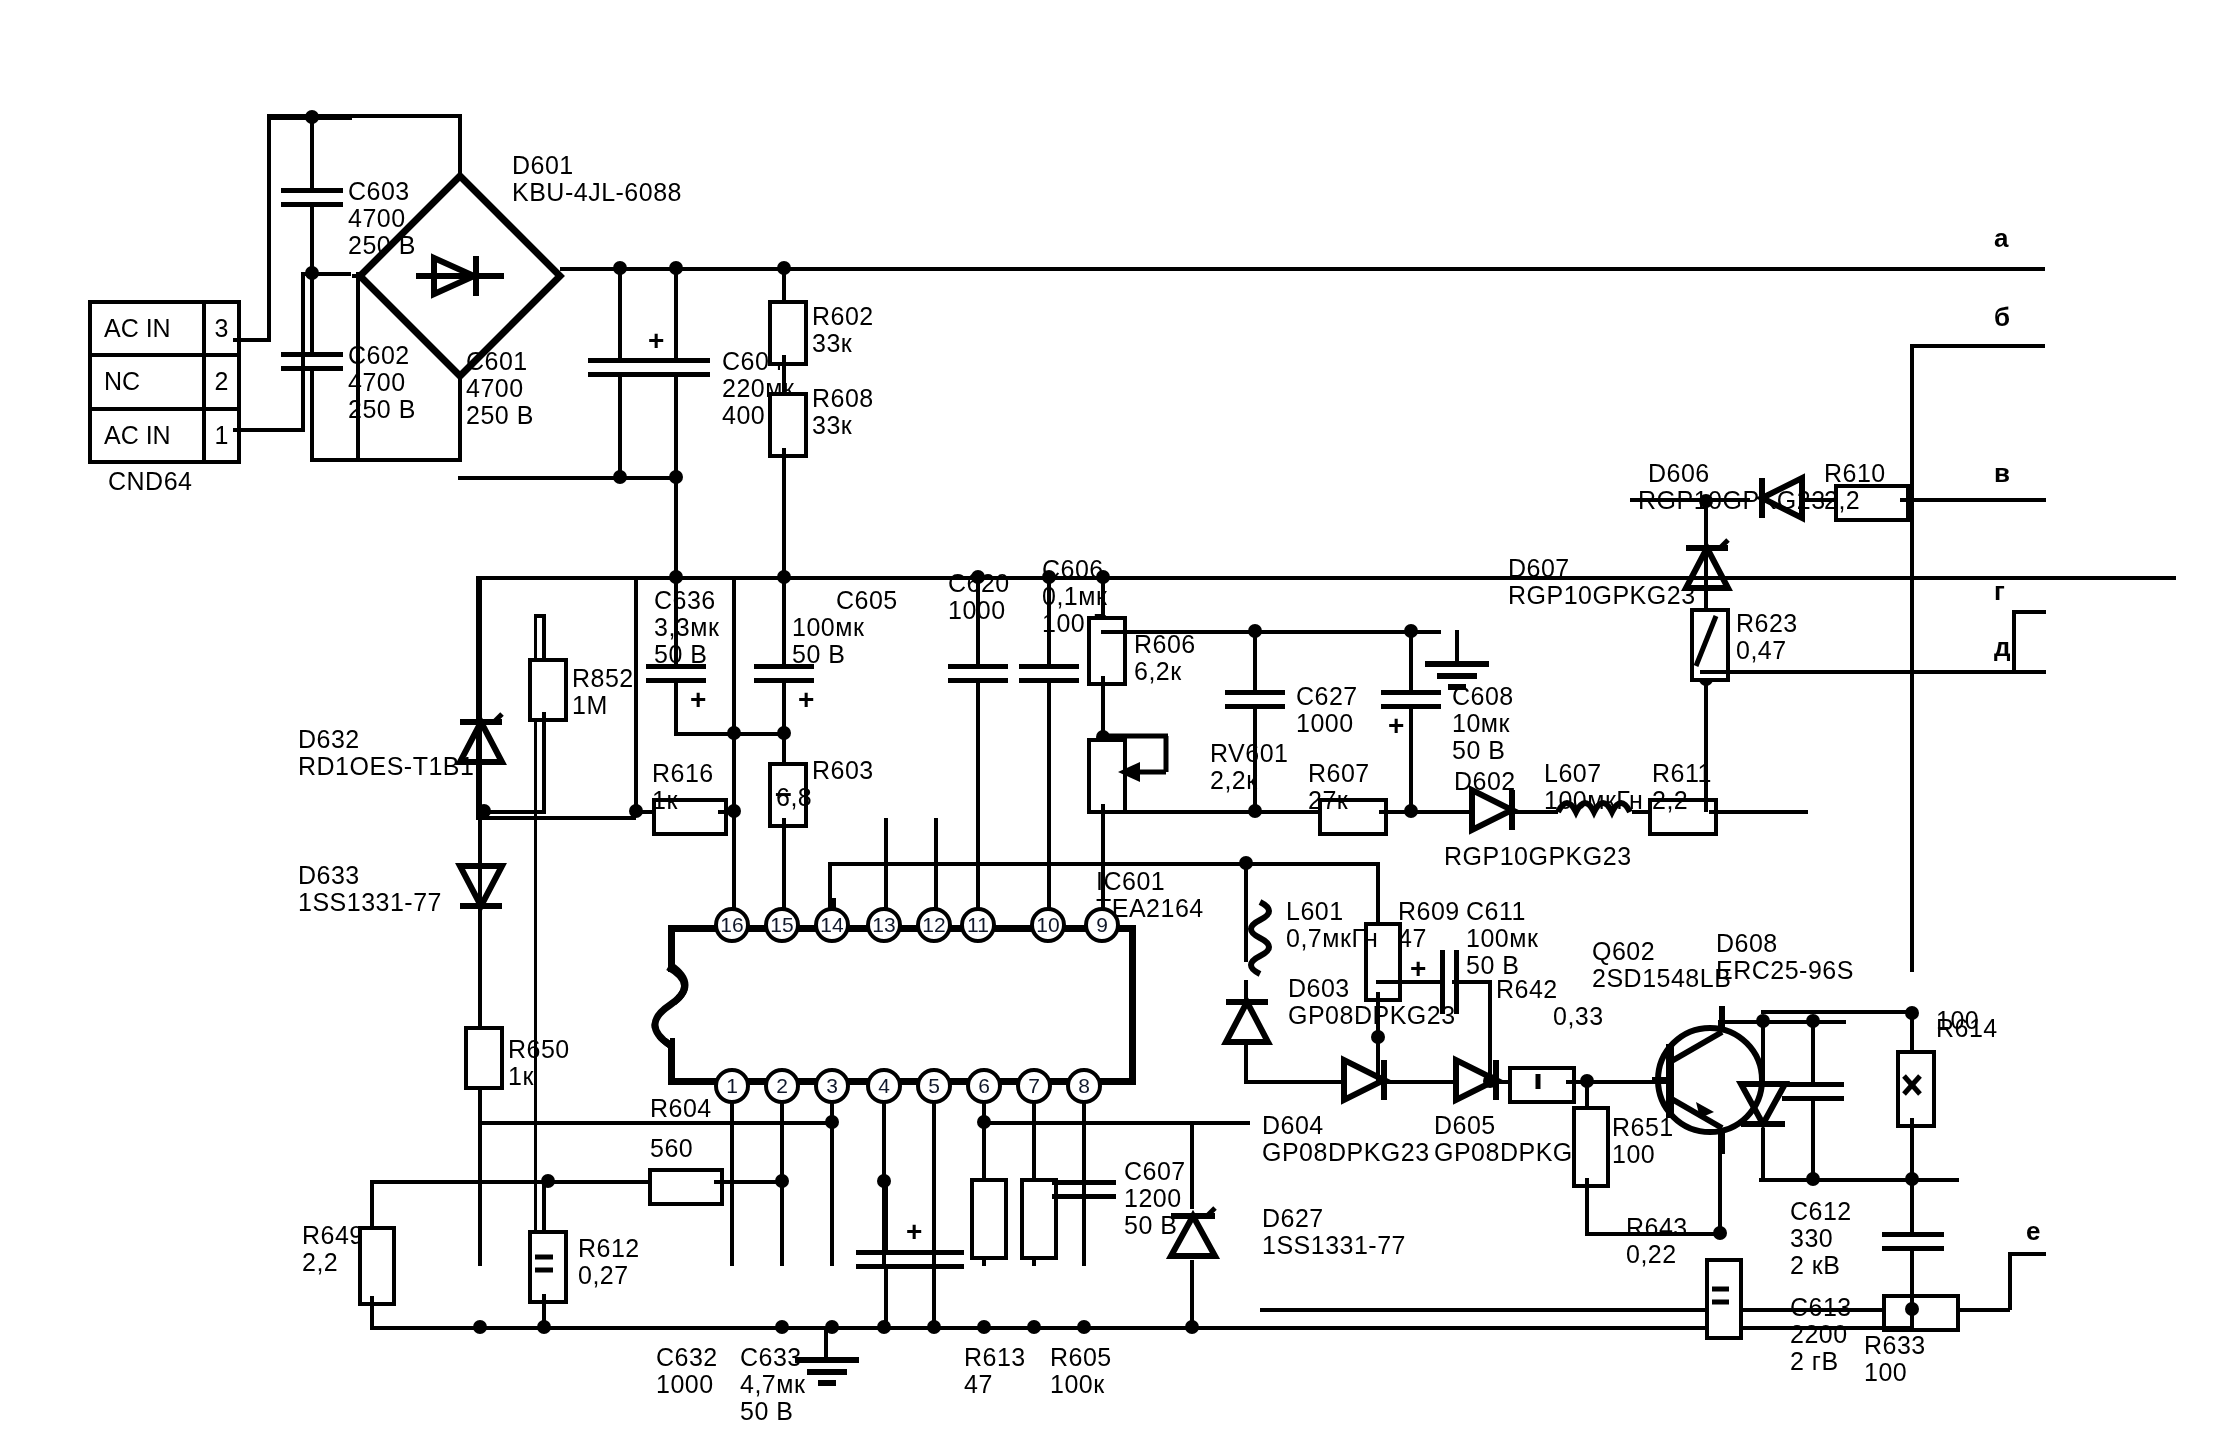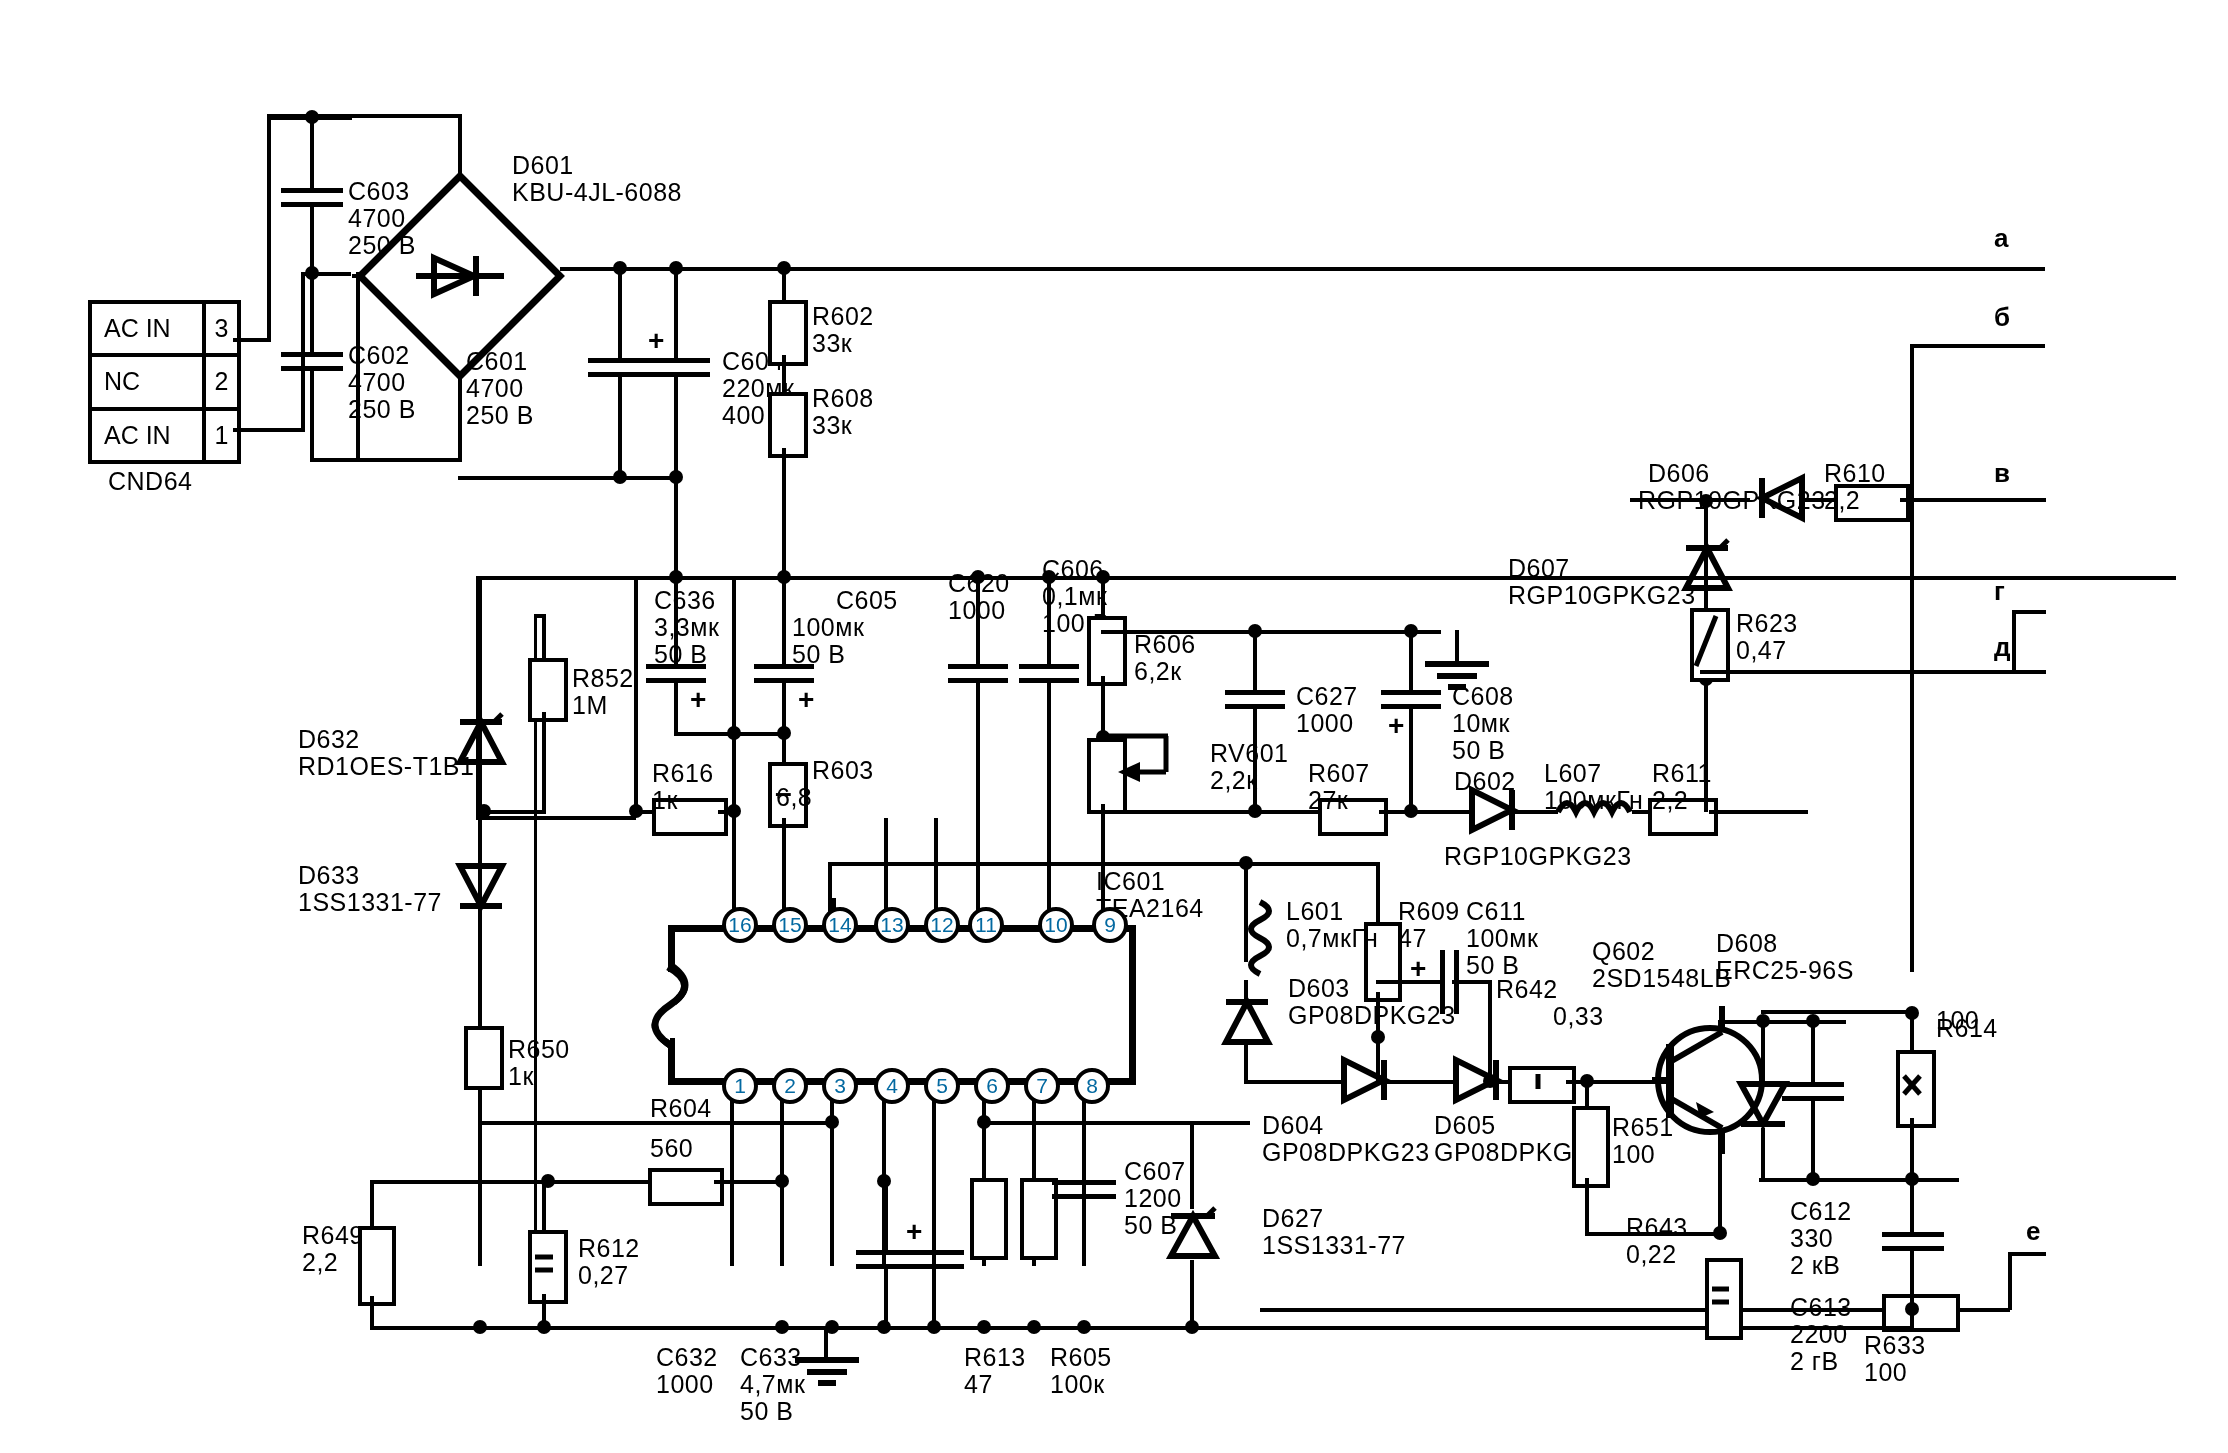--- a/index.html
+++ b/index.html
@@ -38,21 +38,21 @@
   .conn-row{display:flex;flex:1;border-bottom:4px solid #000;}
   .conn-row:last-child{border-bottom:none;}
   .conn-c1{width:98px;border-right:4px solid #000;display:flex;align-items:center;padding-left:12px;font-size:25px;}
   .conn-c2{flex:1;display:flex;align-items:center;justify-content:center;font-size:25px;}
   
   #ic-body{position:absolute;border:7px solid #000;background:#fff;box-sizing:border-box;}
   .pin{
     position:absolute;width:36px;height:36px;border-radius:50%;
     border:4px solid #000;background:#fff;box-sizing:border-box;
     display:flex;align-items:center;justify-content:center;
-    font-size:21px;font-family:"Liberation Sans", sans-serif;color:#0369a1;margin-left:8px;
+    font-size:21px;font-family:"Liberation Sans", sans-serif;color:#0f172a;
   }
   svg{position:absolute;overflow:visible;}
   .plus{position:absolute;font-size:28px;font-weight:bold;line-height:1;}
   .minus{position:absolute;font-size:30px;font-weight:bold;line-height:1;}
 </style>
 </head>
 <body>
 
 <div id="root">
 

